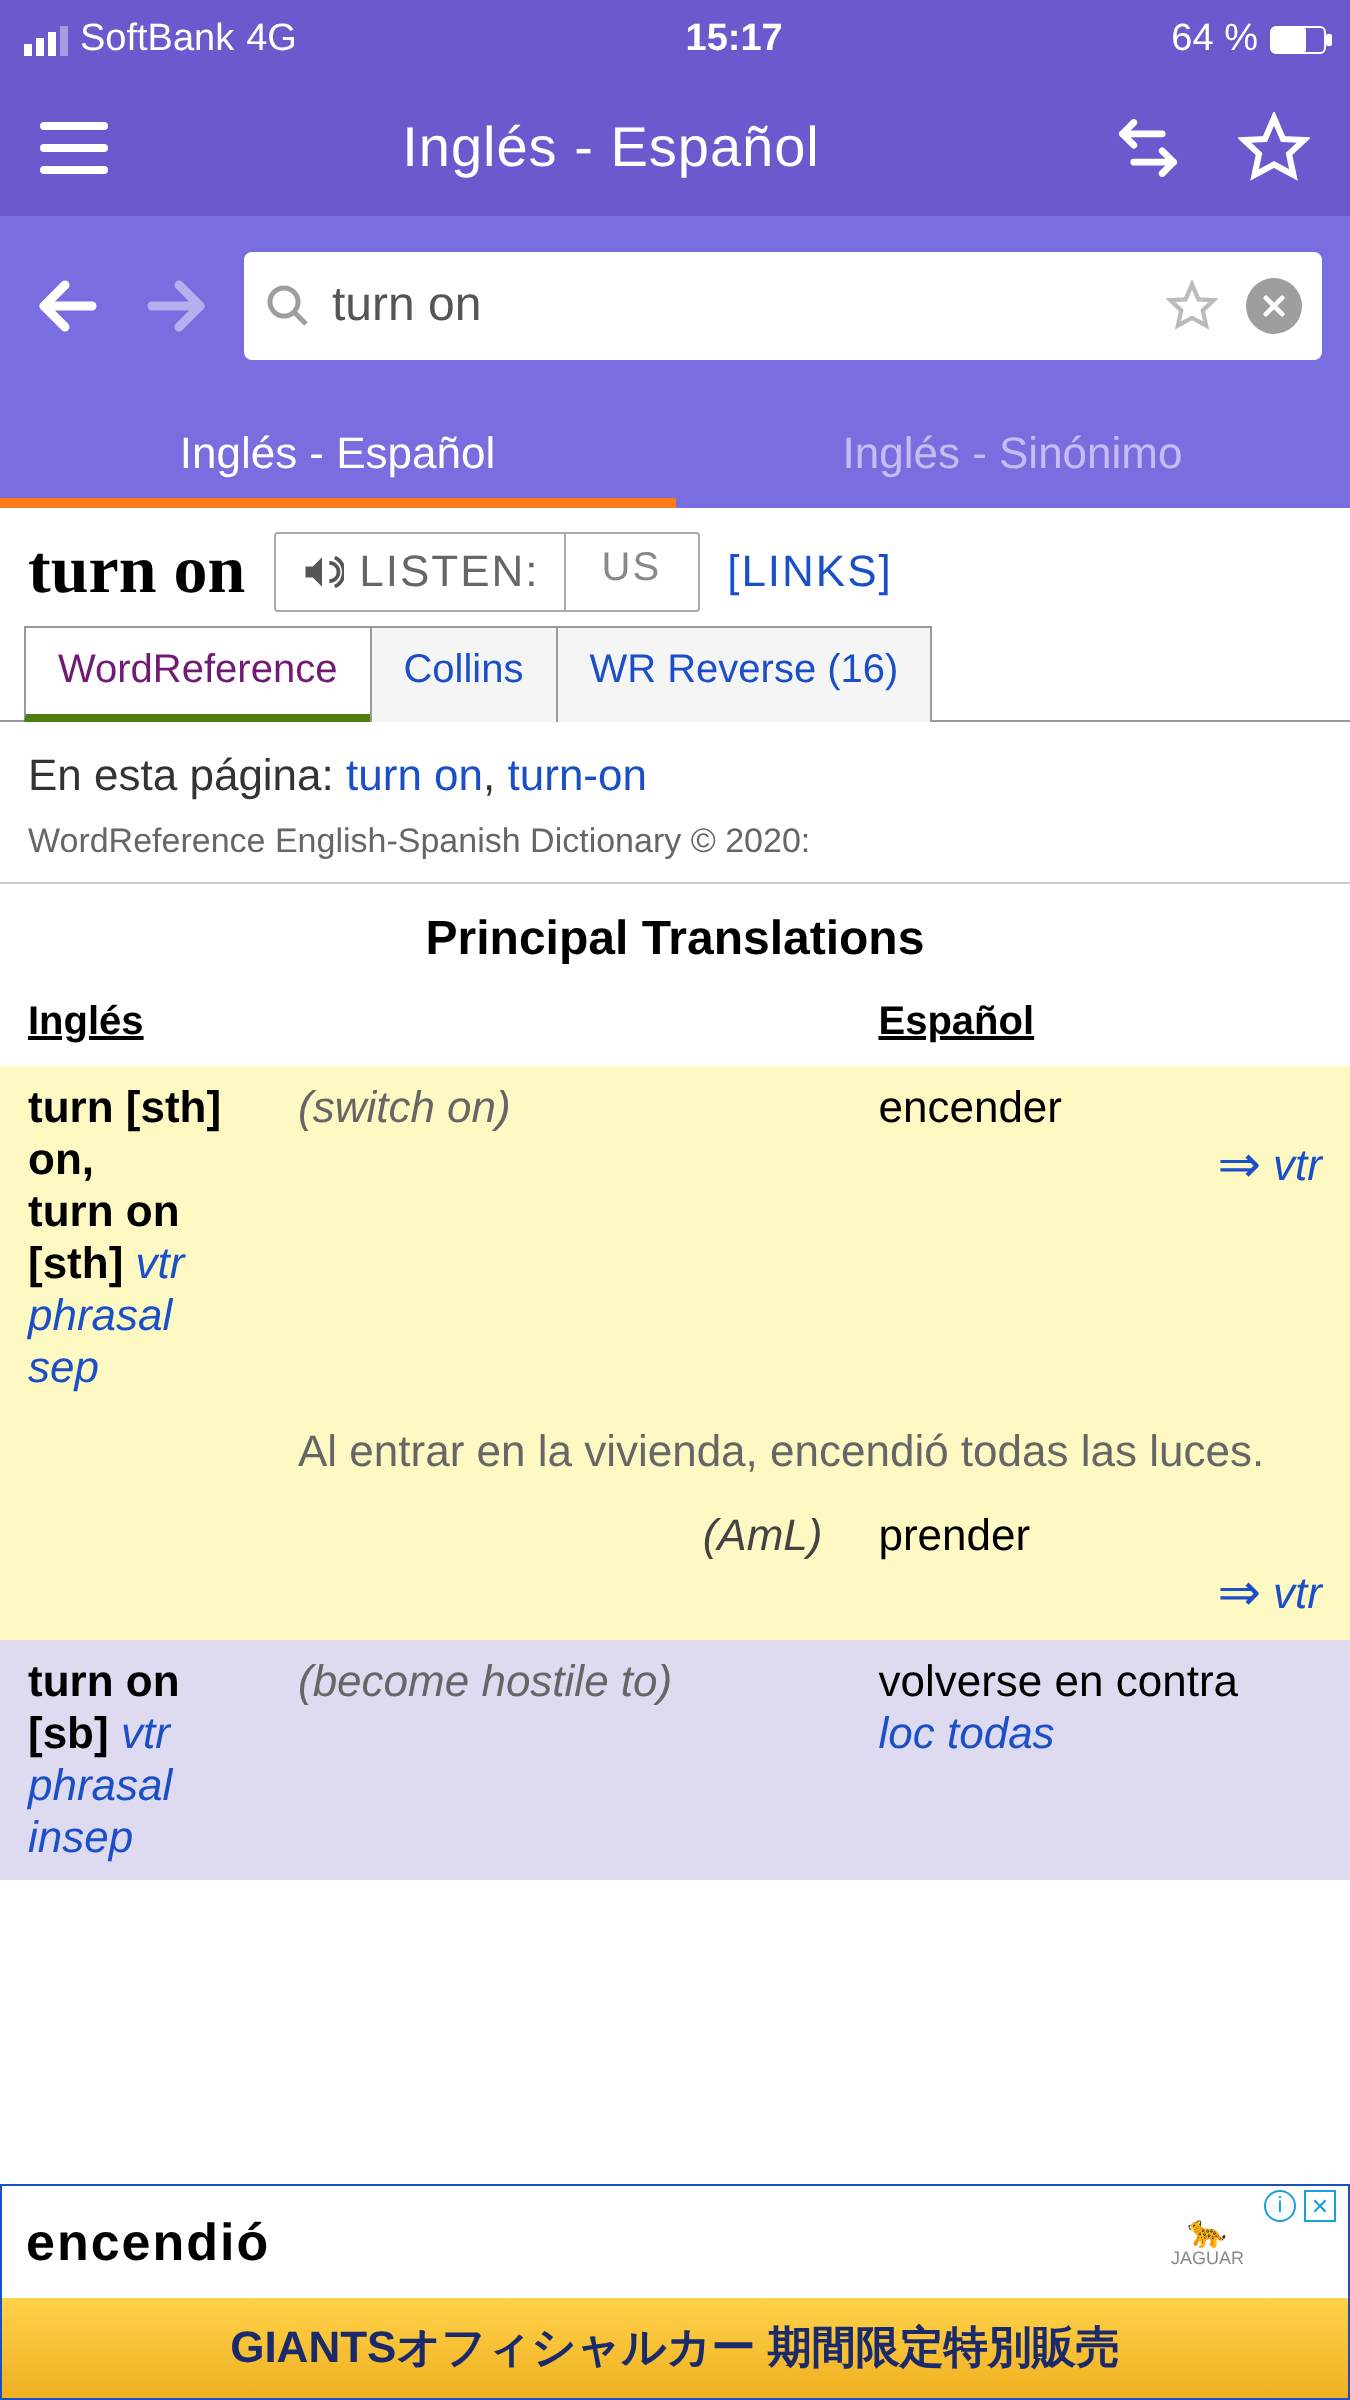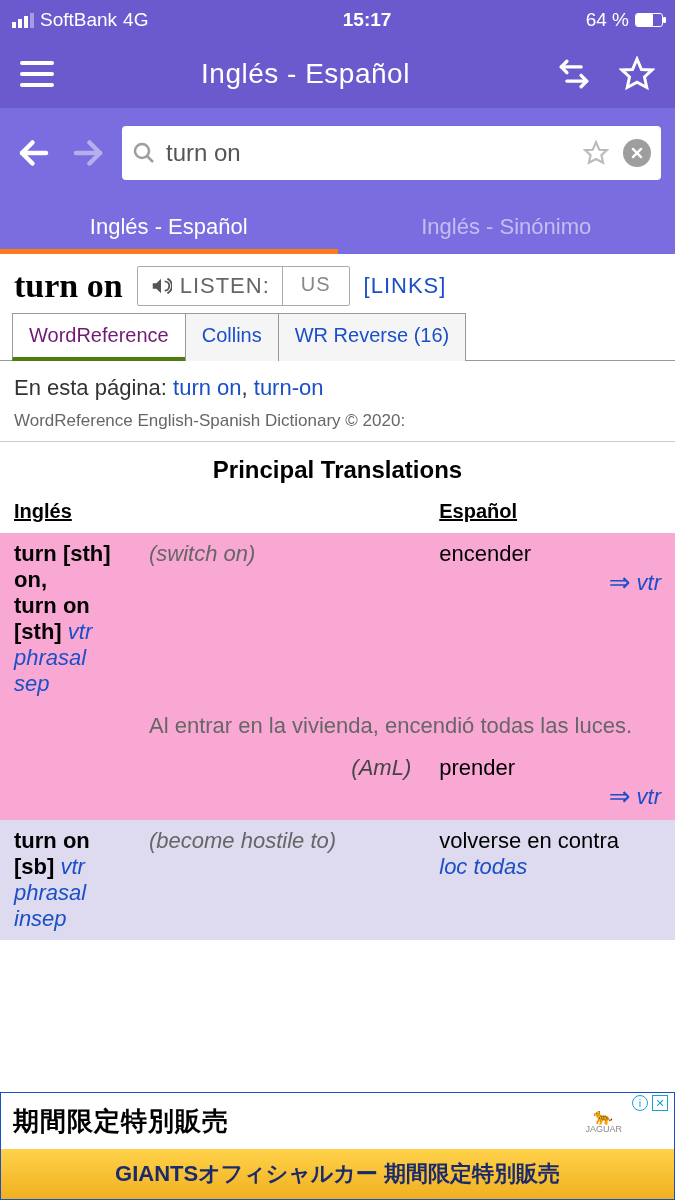--- a/index.html
+++ b/index.html
@@ -38,21 +38,21 @@
   .src-tabs { display:flex; border-bottom:1px solid #999; padding:0 12px; gap:0; }
   .src-tab { padding:10px 16px; font-size:20px; color:#1a4fc7; border:1px solid #999; border-bottom:none; margin-right:-1px; background:#f5f5f5; cursor:pointer; position:relative; top:1px;}
   .src-tab.active { color:#701a75; font-weight:normal; background:#fff; border-bottom:4px solid #4d7c0f; }
   .on-page { padding:14px 14px 6px; font-size:22px; color:#333; }
   .on-page a { color:#1a4fc7; text-decoration:none; cursor:pointer;}
   .copyright { padding:4px 14px 10px; font-size:17px; color:#666; }
   .section-title { text-align:center; font-weight:bold; font-size:24px; padding:14px 0 10px; border-top:1px solid #ccc; background:#fff;}
   table.trans { width:100%; border-collapse:collapse; }
   table.trans th { text-align:left; padding:6px 14px 10px; font-size:20px; text-decoration:underline; }
   table.trans td { vertical-align:top; padding:8px 14px; font-size:22px; }
-  tr.odd td { background:#f9a8d4;margin-top:16px; }
+  tr.odd td { background:#fef9c3;margin-top:16px; }
   tr.even td { background:#dedaef; }
   .pos { color:#1a4fc7; font-style:italic; }
   .conj { color:#1a4fc7; font-style:italic; white-space:nowrap; }
   .arrow-link { color:#1a4fc7; font-size:26px; }
   .gray-ital { color:#666; font-style:italic; font-size:22px;}
   .example { color:#666; font-size:22px; }
   .region { font-style:italic; color:#444; text-align:right;}
   .ad { position:absolute; bottom:0; left:0; right:0; height:108px; border:1px solid #1a4fc7; display:flex; flex-direction:column; font-family: sans-serif; }
   .ad-top { flex:1; background:#fff; display:flex; align-items:center; justify-content:space-between; padding:0 12px; }
   .ad-top-text { font-size:26px; font-weight:bold; letter-spacing:1px;}
@@ -237,17 +237,17 @@
   </tbody>
     </table>
 </div>
 
 <div class="ad">
   <div class="ad-close">
     <div class="ad-info">i</div>
     <div class="ad-x">✕</div>
   </div>
   <div class="ad-top">
-    <div class="ad-top-text">期間限定特別販売</div>
+    <div class="ad-top-text">encendió</div>
     <div class="jaguar"><div style="font-size:16px;">🐆</div><span>JAGUAR</span></div>
   </div>
   <div class="ad-bottom">GIANTSオフィシャルカー 期間限定特別販売</div>
 </div>
 
 </body></html>

